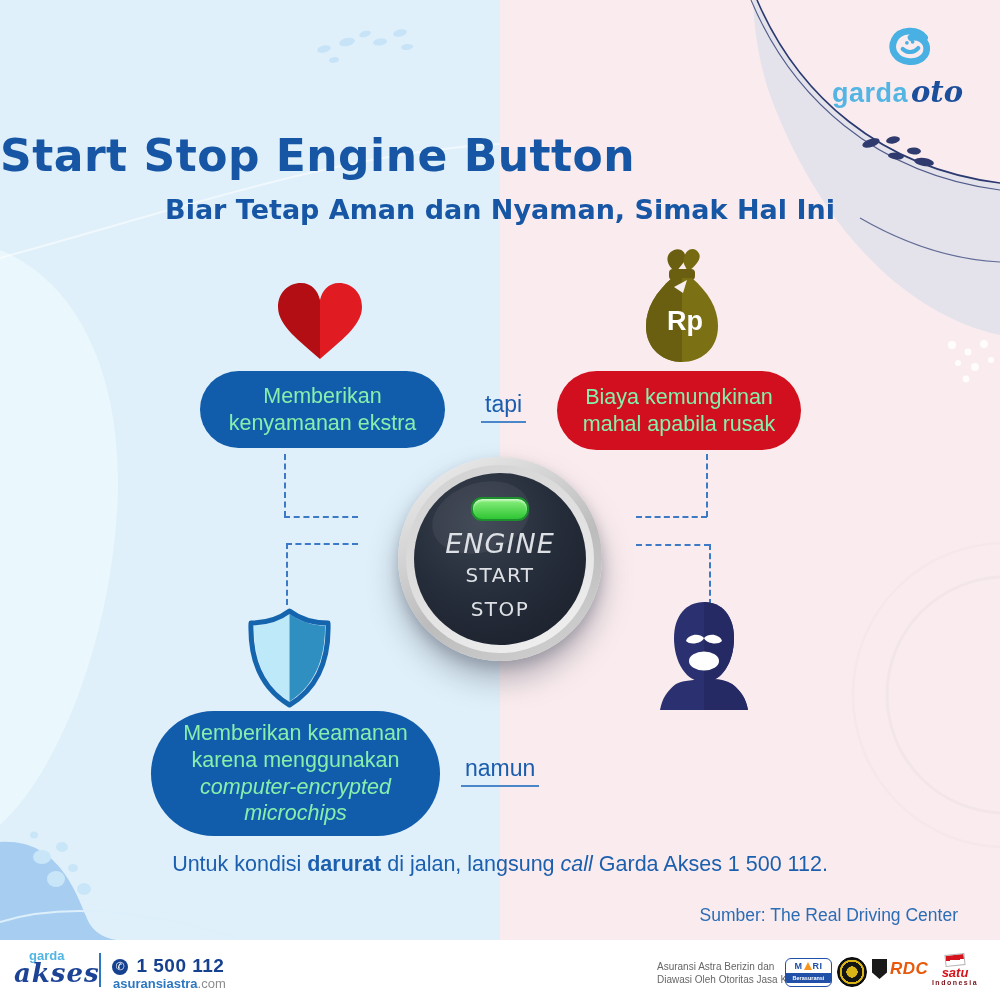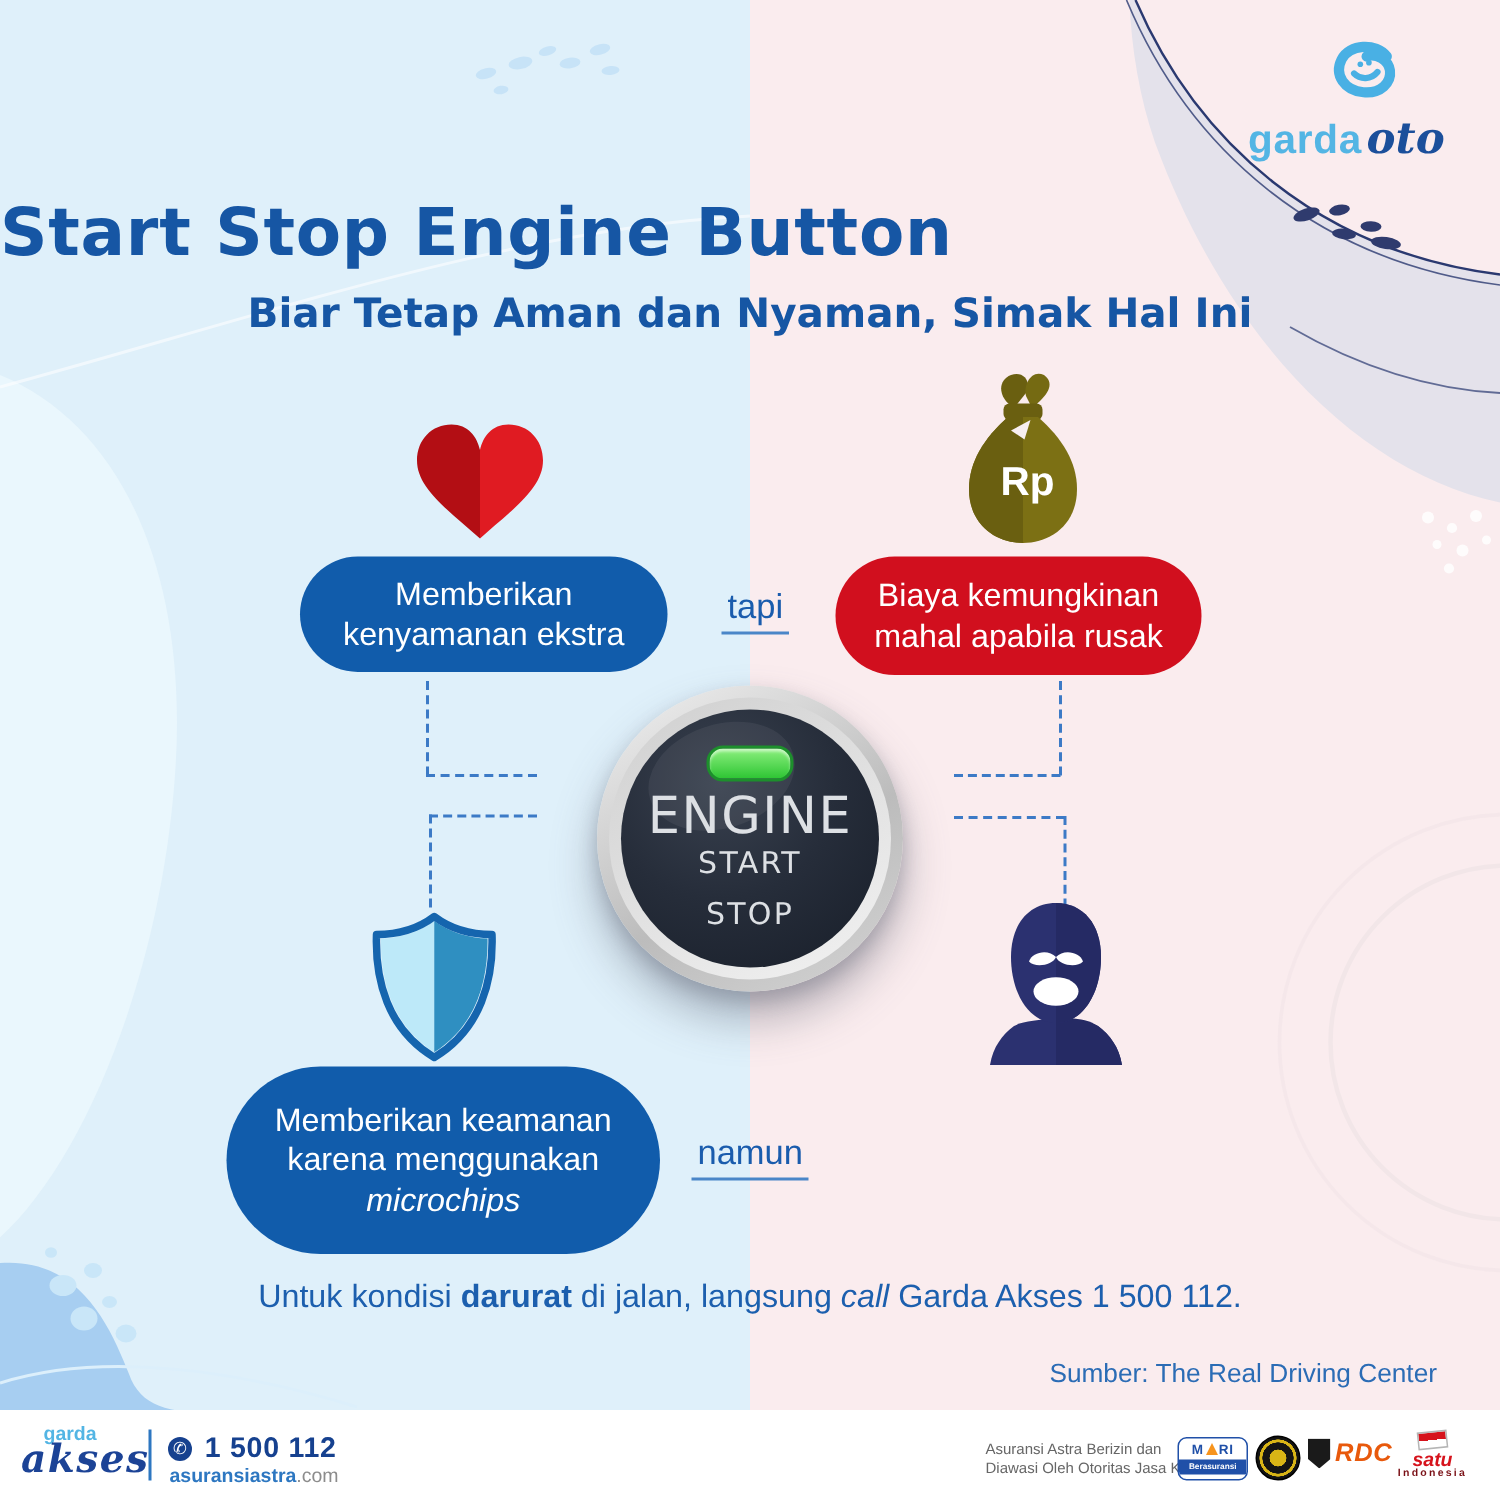--- a/index.html
+++ b/index.html
@@ -16,21 +16,21 @@
   .go-text{white-space:nowrap;margin-left:4px;}
   .go-garda{font-size:27px;font-weight:bold;color:#53B5E4;letter-spacing:0.5px;}
   .go-oto{font-size:29px;font-weight:bold;font-style:italic;color:#1B4F9B;font-family:"DejaVu Serif",serif;margin-left:3px;}
 
   #title{position:absolute;left:0;top:130px;width:100%;text-align:left;z-index:2;
     font-family:"DejaVu Sans",sans-serif;font-weight:bold;font-size:44px;color:#1656A4;letter-spacing:.5px;}
   #subtitle{position:absolute;left:0;top:194px;width:100%;text-align:center;z-index:2;
     font-family:"DejaVu Sans",sans-serif;font-weight:bold;font-size:27px;color:#1656A4;}
 
   
-  .pill{position:absolute;border-radius:999px;color:#ffffff;display:flex;flex-direction:column;
+  .pill{position:absolute;border-radius:999px;color:#86efac;display:flex;flex-direction:column;
     align-items:center;justify-content:center;text-align:center;line-height:1.24;z-index:2;
     font-size:21.5px;}
   #pill-comfort{left:200px;top:371px;width:245px;height:77px;background:#115CAB;}
   #pill-cost{left:557px;top:371px;width:244px;height:79px;background:#D10F1E;}
   #pill-security{left:151px;top:711px;width:289px;height:125px;background:#115CAB;}
   #pill-hack{left:557px;top:711px;width:288px;height:126px;background:#D10F1E;}
   .italic{font-style:italic;}
 
   .link-label{position:absolute;color:#1A5CAD;font-size:23px;z-index:2;
     border-bottom:2px solid #4A86C8;padding:0 4px 3px 4px;}
@@ -62,21 +62,21 @@
   #engine-btn .mid{position:absolute;inset:8px;border-radius:50%;background:linear-gradient(150deg,#CFCFCF,#F2F2F2);}
   #engine-btn .face{position:absolute;inset:16px;border-radius:50%;overflow:hidden;
     background:radial-gradient(circle at 38% 28%,#39414F 0%,#262D3A 48%,#181E29 100%);}
   #engine-btn .face::before{content:'';position:absolute;left:10%;top:6%;width:58%;height:40%;
     border-radius:50%;background:rgba(255,255,255,0.06);transform:rotate(-18deg);}
   #engine-btn .lamp{position:absolute;left:50%;top:24px;transform:translateX(-50%);
     width:54px;height:20px;border-radius:11px;border:2.5px solid #1D8F2C;
     background:linear-gradient(#8CF07E,#2EC534);box-shadow:inset 0 2px 2px rgba(255,255,255,.55);}
   #engine-btn .btn-text{position:absolute;left:0;top:57px;width:100%;text-align:center;
     color:#DDE0E4;font-family:"DejaVu Sans",sans-serif;}
-  #engine-btn .t1{font-size:34px;line-height:28px;letter-spacing:1px;}
+  #engine-btn .t1{font-size:27px;line-height:28px;letter-spacing:1px;font-style:italic;}
   #engine-btn .t2,#engine-btn .t3{font-size:20px;line-height:34px;letter-spacing:1.5px;}
 
   
   #emergency{position:absolute;left:0;top:852px;width:100%;text-align:center;z-index:2;
     color:#1C5FAE;font-size:21.5px;}
   #emergency b{font-weight:bold;}
   #source{position:absolute;right:42px;top:905px;z-index:2;color:#2B6CB5;font-size:17.5px;}
 
   
   #footer{position:absolute;left:0;bottom:0;width:1000px;height:60px;background:#fff;z-index:5;}
@@ -254,20 +254,21 @@
       <path d="M46,2 C64,2 76,16 76,38 C76,62 64,82 46,82 Z" fill="#252A64"></path>
       <path d="M28,41 C30,34.5 41,32.5 46,38 C44,43.5 32,45.5 28,41 Z" fill="#FFFFFF"></path>
       <path d="M64,41 C62,34.5 51,32.5 46,38 C48,43.5 60,45.5 64,41 Z" fill="#FFFFFF"></path>
       <ellipse cx="46" cy="61" rx="15" ry="9.5" fill="#FFFFFF"></ellipse>
     </svg>
   </div>
 
   <div class="pill" id="pill-security">
     <span>Memberikan keamanan</span>
     <span>karena menggunakan</span>
+    <span class="italic">computer-encrypted</span>
     <span class="italic">microchips</span>
   </div>
   <div class="link-label" id="namun">namun</div>
 
   <div id="emergency">
     <span>Untuk kondisi </span><b>darurat</b><span> di jalan, langsung </span><i>call</i><span> Garda Akses 1 500 112.</span>
   </div>
   <div id="source">Sumber: The Real Driving Center</div>
 
   <div id="footer">

